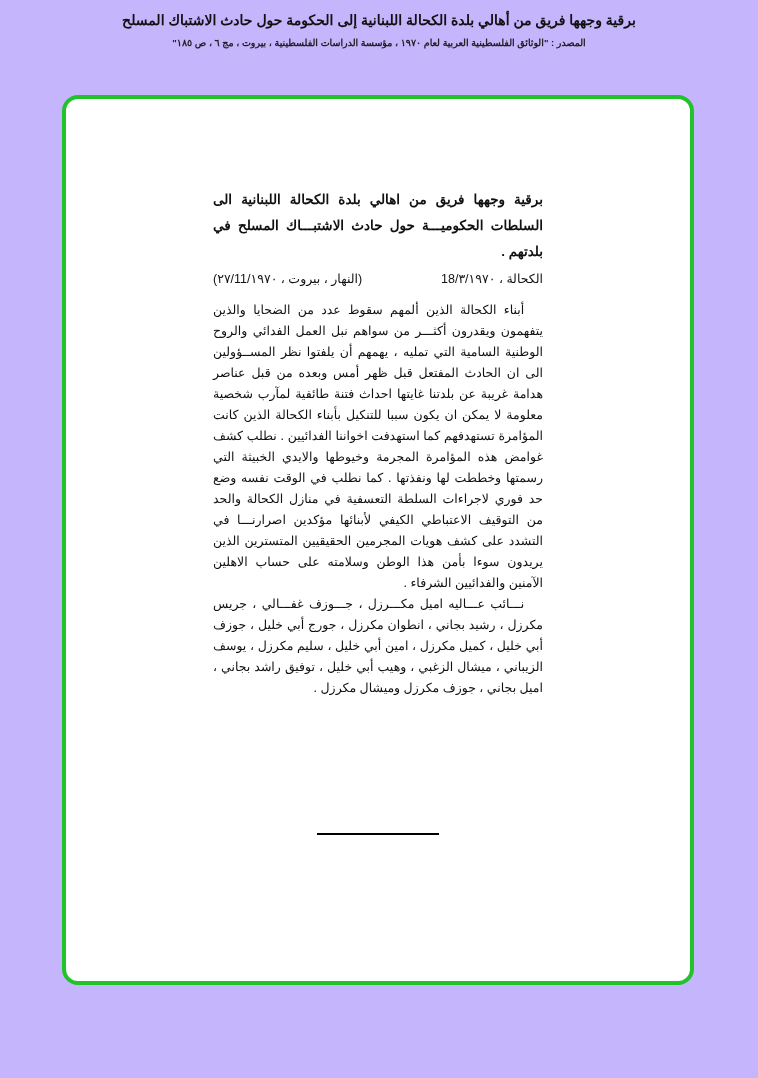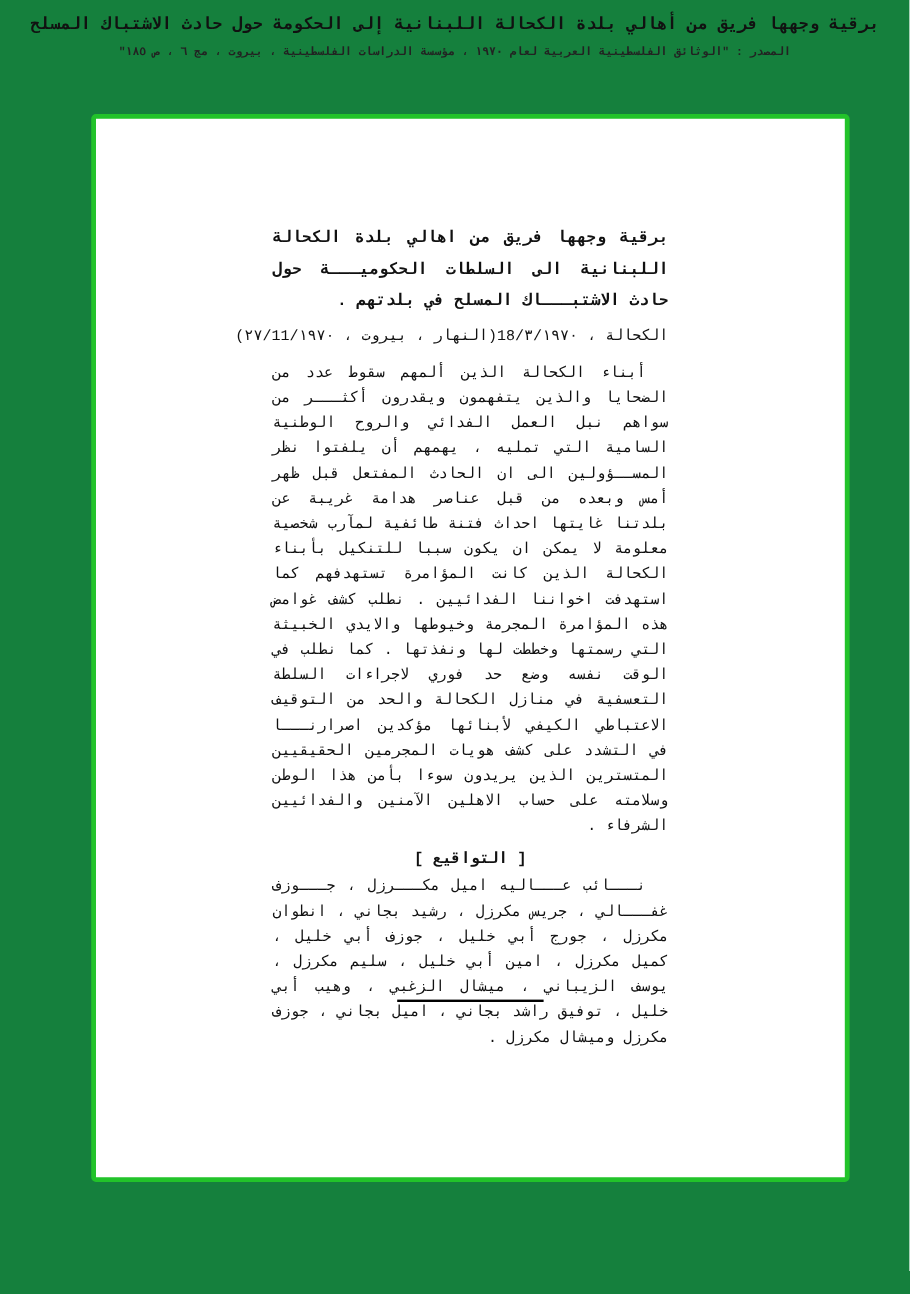--- a/index.html
+++ b/index.html
@@ -4,22 +4,22 @@
 <style>
   html, body {
     margin: 0;
     padding: 0;
     background: #ffffff;
   }
   .page {
     position: relative;
     width: 758px;
     height: 1078px;
-    background: #15803d;
-    font-family: Liberation Mono, monospace;
+    background: #c4b5fd;
+    font-family: Liberation Sans, sans-serif;
     direction: rtl;
     color: #111;
     overflow: hidden;
   }
   .top-header {
     padding-top: 12px;
     text-align: center;
     font-weight: bold;
     font-size: 14px;
     letter-spacing: 0.2px;
@@ -31,24 +31,23 @@
     font-size: 9.5px;
     color: #222;
   }
   .green-box {
     position: absolute;
     left: 62px;
     top: 95px;
     width: 632px;
     height: 890px;
     border: 4px solid var(--border-green, #22c32a);
-    border-radius: 4px;
+    border-radius: 16px;
     box-sizing: border-box;
     background: #ffffff;
-    margin-left: 14px;
   }
   .doc-content {
     width: 330px;
     margin: 88px auto 0 auto;
     font-size: 12.5px;
   }
   .doc-title {
     font-weight: bold;
     font-size: 13.5px;
     line-height: 26px;
@@ -114,21 +113,20 @@
 
       <div class="doc-title">برقية وجهها فريق من اهالي بلدة الكحالة اللبنانية الى السلطات الحكوميـــة حول حادث الاشتبـــاك المسلح في بلدتهم .</div>
 
       <div class="dateline">
         <span>الكحالة ، 18/٣/١٩٧٠</span>
         <span>(النهار ، بيروت ، ٢٧/11/١٩٧٠)</span>
       </div>
 
       <p class="body-text">أبناء الكحالة الذين ألمهم سقوط عدد من الضحايا والذين يتفهمون ويقدرون أكثـــر من سواهم نبل العمل الفدائي والروح الوطنية السامية التي تمليه ، يهمهم أن يلفتوا نظر المســؤولين الى ان الحادث المفتعل قبل ظهر أمس وبعده من قبل عناصر هدامة غريبة عن بلدتنا غايتها احداث فتنة طائفية لمآرب شخصية معلومة لا يمكن ان يكون سببا للتنكيل بأبناء الكحالة الذين كانت المؤامرة تستهدفهم كما استهدفت اخواننا الفدائيين . نطلب كشف غوامض هذه المؤامرة المجرمة وخيوطها والايدي الخبيثة التي رسمتها وخططت لها ونفذتها . كما نطلب في الوقت نفسه وضع حد فوري لاجراءات السلطة التعسفية في منازل الكحالة والحد من التوقيف الاعتباطي الكيفي لأبنائها مؤكدين اصرارنـــا في التشدد على كشف هويات المجرمين الحقيقيين المتسترين الذين يريدون سوءا بأمن هذا الوطن وسلامته على حساب الاهلين الآمنين والفدائيين الشرفاء .</p>
 
-      <div class="sign-heading">[ التواقيع ]</div>
 
       <p class="signatures">نـــائب عـــاليه اميل مكـــرزل ، جـــوزف غفـــالي ، جريس مكرزل ، رشيد بجاني ، انطوان مكرزل ، جورج أبي خليل ، جوزف أبي خليل ، كميل مكرزل ، امين أبي خليل ، سليم مكرزل ، يوسف الزيباني ، ميشال الزغبي ، وهيب أبي خليل ، توفيق راشد بجاني ، اميل بجاني ، جوزف مكرزل وميشال مكرزل .</p>
 
 
     </div>
 
     <div class="bottom-rule"></div>
 
   </div>
 

